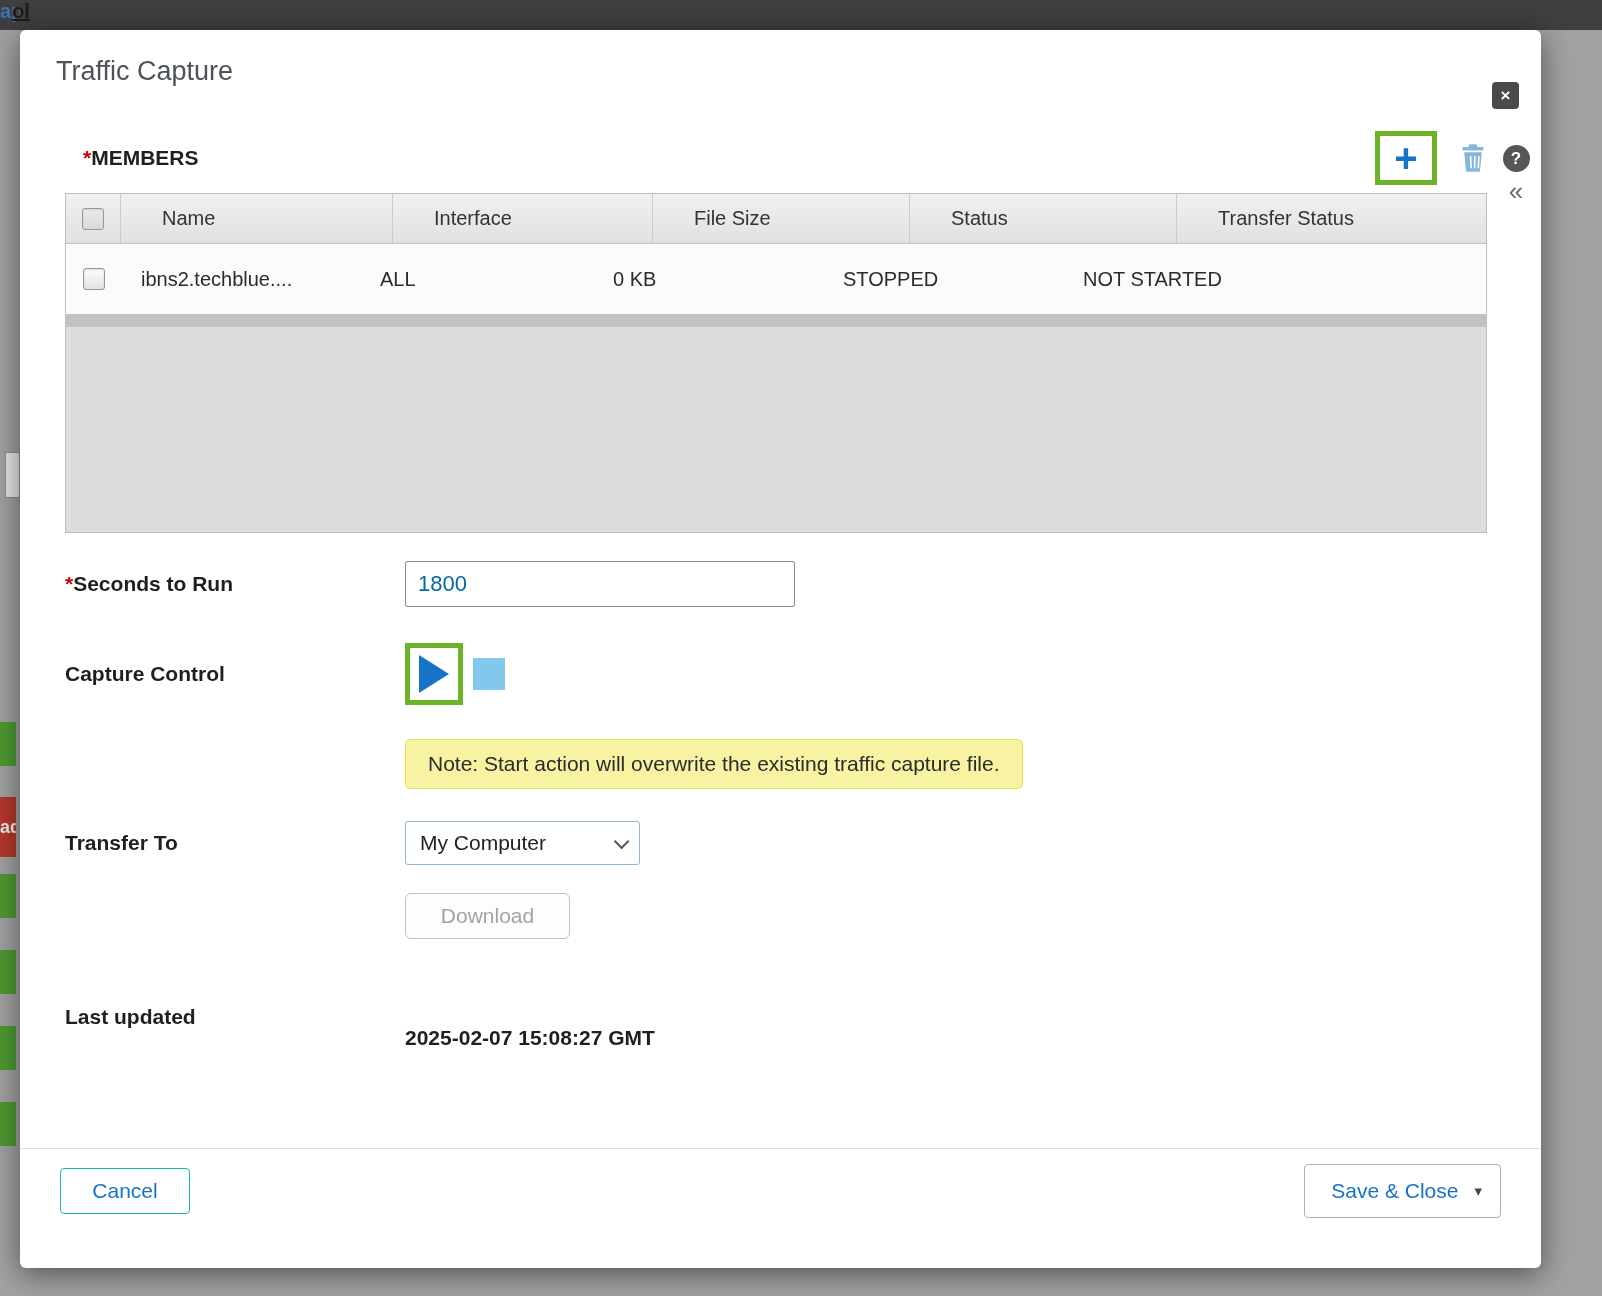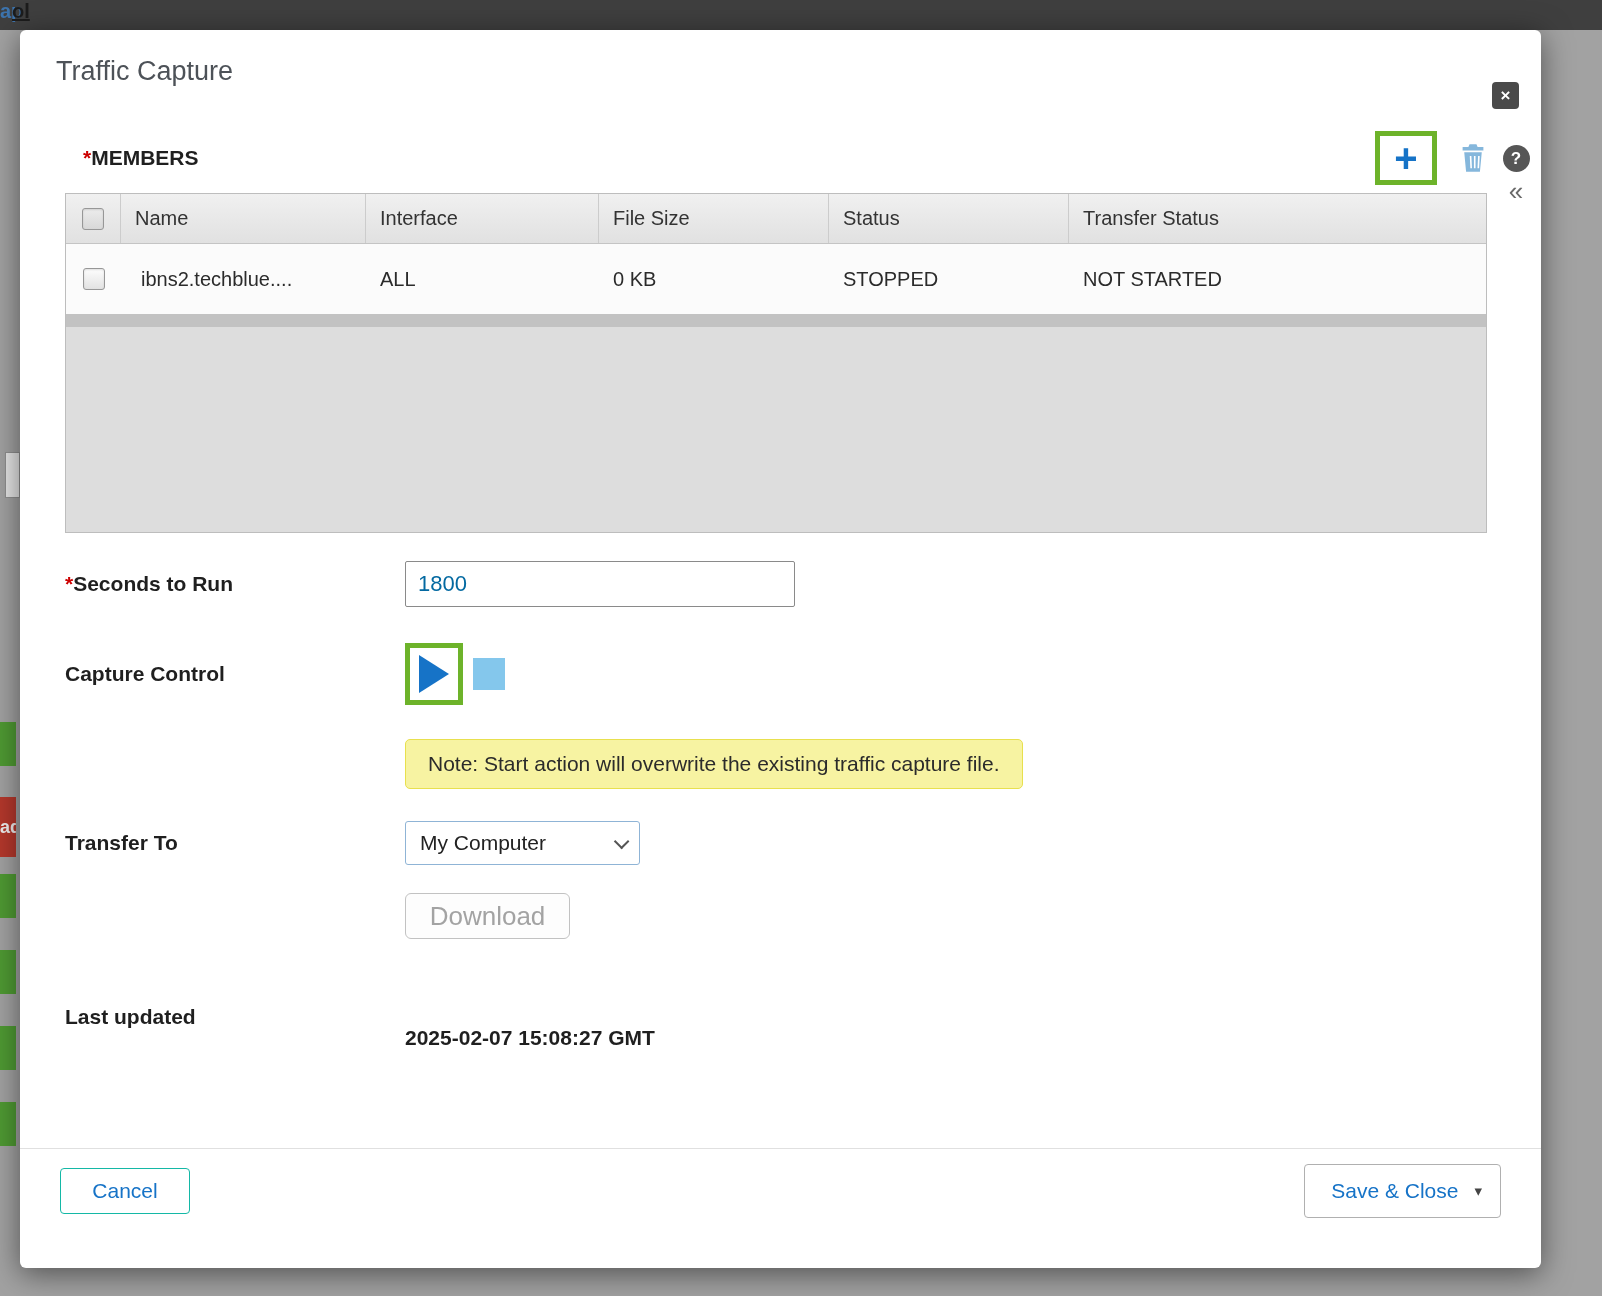--- a/index.html
+++ b/index.html
@@ -61,21 +61,21 @@
   .annot { border: 5px solid #6db32a; background: #ffffff; }
   .add-box { width: 62px; height: 54px; display: flex; align-items: center; justify-content: center; }
   .add-btn {
     color: #1673c7; font-size: 40px; font-weight: bold; line-height: 40px; cursor: pointer;
   }
   .trash-btn { width: 28px; height: 30px; cursor: pointer; }
   .trash-btn svg { width: 100%; height: 100%; fill: #85b7dc; }
 
   
   .grid { margin: 0 54px 0 45px; border: 1px solid #bdbdbd; }
-  .grid-head { display: flex; height: 50px; background: linear-gradient(#f0f0f0, #e1e1e1); border-bottom: 1px solid #c4c4c4; }
+  .grid-head { display: flex; height: 50px; background: linear-gradient(#f0f0f0, #e1e1e1); border-bottom: 1px solid #c4c4c4; gap: 27px; }
   .grid-row  { display: flex; height: 70px; background: #fbfbfb; align-items: center; }
   .col { display: flex; align-items: center; padding-left: 14px; font-size: 20px; color: #2b2b2b; height: 100%; }
   .grid-head .col { border-right: 1px solid #cccccc; color: #333333; }
   .grid-head .col:last-child { border-right: none; }
   .c-check { width: 55px; justify-content: center; padding-left: 0; }
   .c-name { width: 245px; }
   .c-if { width: 233px; }
   .c-size { width: 230px; }
   .c-status { width: 240px; }
   .c-transfer { flex: 1; }
@@ -117,21 +117,21 @@
     padding: 0 14px; background: #ffffff; cursor: pointer;
   }
   .select-value { font-size: 21px; color: #222; }
   .chevron-down {
     width: 11px; height: 11px; border-right: 2px solid #555; border-bottom: 2px solid #555;
     transform: rotate(45deg) translateY(-3px);
   }
   .row-download { margin-top: 28px; }
   .download-btn {
     width: 165px; height: 46px; border: 1px solid #c2c2c2; border-radius: 6px;
-    background: #fdfdfd; color: #a3a3a3; font-size: 26px;
+    background: #fdfdfd; color: #a3a3a3; font-size: 21px;
     font-family: "Liberation Sans", sans-serif; cursor: default;
   }
   .note-row.second { margin-top: 40px; }
   .row-updated { margin-top: 44px; }
   .updated-value { font-size: 21px; font-weight: bold; color: #1f1f1f; margin-top: 43px; }
 
   
   .modal-footer {
     margin-top: auto; border-top: 1px solid #e0e0e0;
     padding: 15px 40px 50px 40px;

